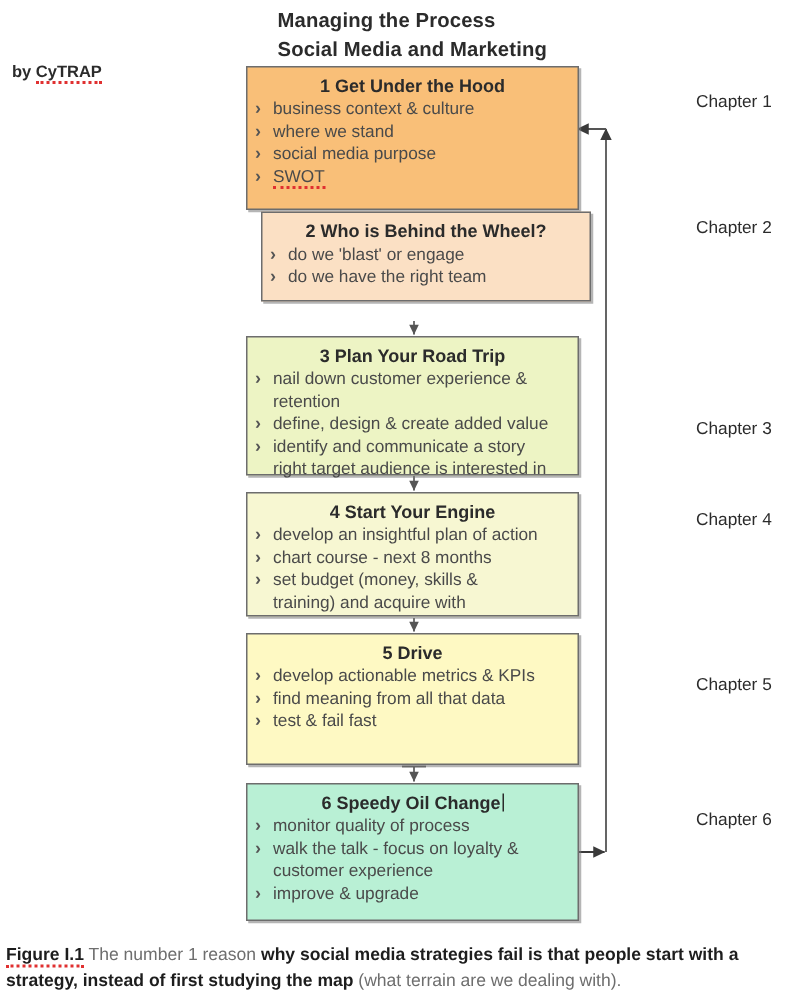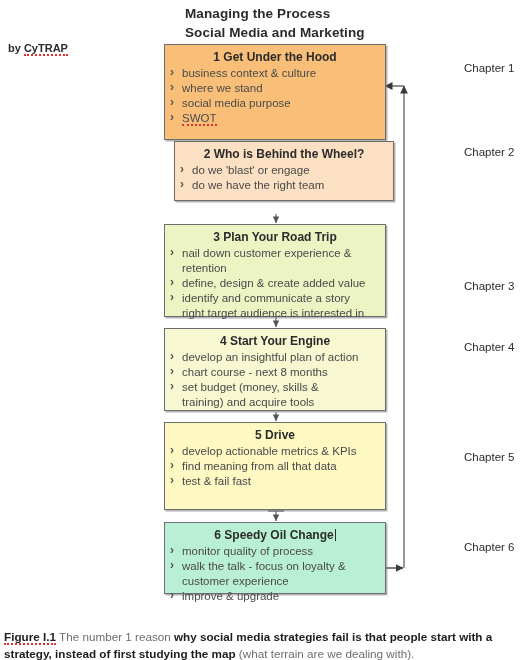--- a/index.html
+++ b/index.html
@@ -211,34 +211,34 @@
       <li class="cont"><span>right target audience is interested in</span></li>
     </ul>
   </div>
 
   <div class="box" id="box-4" style="left:164px; top:328px; width:222px; height:83px; background:#f7f7d2;">
     <div class="box-title">4 Start Your Engine</div>
     <ul>
       <li><span>develop an insightful plan of action</span></li>
       <li><span>chart course - next 8 months</span></li>
       <li><span>set budget (money, skills &amp;</span></li>
-      <li class="cont"><span>training) and acquire tools</span></li>
+      <li class="cont"><span>training) and acquire with</span></li>
     </ul>
   </div>
 
   <div class="box" id="box-5" style="left:164px; top:422px; width:222px; height:88px; background:#fef9c3;">
     <div class="box-title">5 Drive</div>
     <ul>
       <li><span>develop actionable metrics &amp; KPIs</span></li>
       <li><span>find meaning from all that data</span></li>
       <li><span>test &amp; fail fast</span></li>
     </ul>
   </div>
 
-  <div class="box" id="box-6" style="left:164px; top:522px; width:222px; height:72px; background:#b9f0d5;">
+  <div class="box" id="box-6" style="left:164px; top:522px; width:222px; height:92px; background:#b9f0d5;">
     <div class="box-title"><span>6 Speedy Oil Change</span><span class="caret"></span></div>
     <ul>
       <li><span>monitor quality of process</span></li>
       <li><span>walk the talk - focus on loyalty &amp;</span></li>
       <li class="cont"><span>customer experience</span></li>
       <li><span>improve &amp; upgrade</span></li>
     </ul>
   </div>
 
   <div class="chapter" style="top:62px;">Chapter 1</div>

